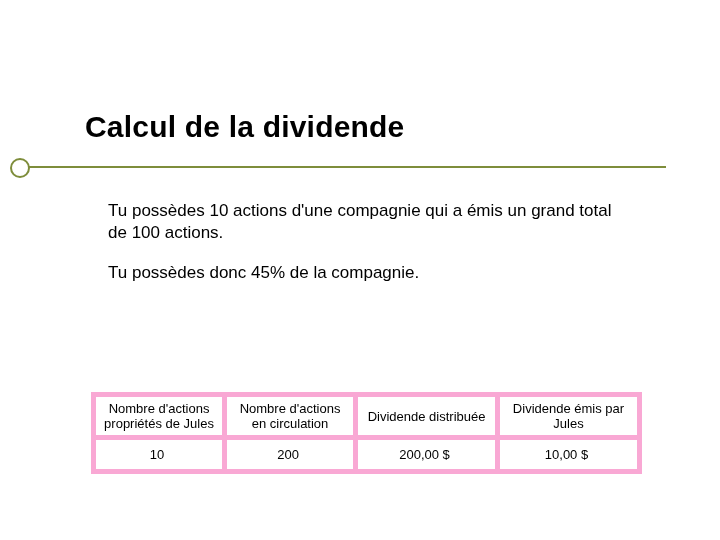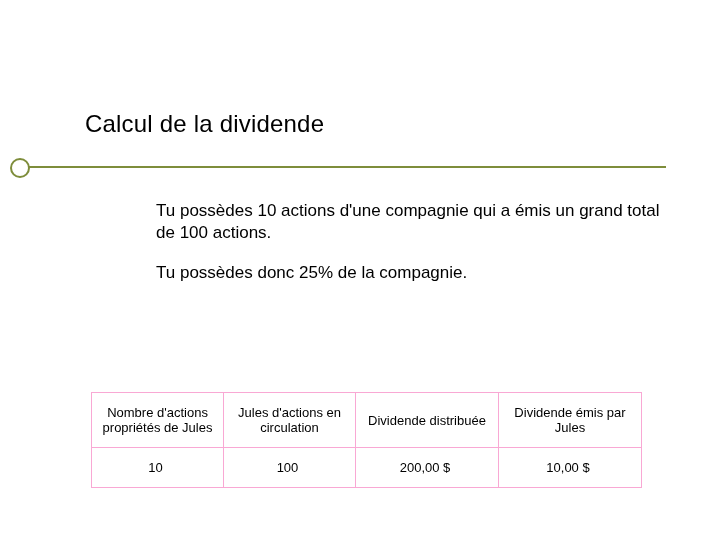--- a/index.html
+++ b/index.html
@@ -14,22 +14,22 @@
   .slide {
     position: relative;
     width: 720px;
     height: 540px;
     box-sizing: border-box;
   }
   .title {
     position: absolute;
     left: 85px;
     top: 110px;
-    font-size: 24px;
-    font-weight: normal;
+    font-size: 30px;
+    font-weight: bold;
     letter-spacing: 0.2px;
   }
   .title-rule {
     position: absolute;
     left: 18px;
     top: 166px;
     width: 648px;
     height: 0;
     border-top: 2px solid #7e8d3b;
   }
@@ -41,43 +41,42 @@
     height: 16px;
     border: 2px solid #7e8d3b;
     border-radius: 50%;
     background: #ffffff;
   }
   .body {
     position: absolute;
     left: 108px;
     top: 200px;
     width: 520px;
-    margin-left: 48px;
   }
   .para {
     font-size: 17px;
     line-height: 1.28;
     margin: 0 0 18px 0;
   }
   .table-wrap {
     position: absolute;
     left: 91px;
     top: 392px;
     width: 551px;
   }
   table.div-table {
     border-collapse: collapse;
     width: 100%;
     table-layout: fixed;
   }
   table.div-table th,
   table.div-table td {
-    border: 1px solid #f9a8d4;
+    border: 5px solid #f9a8d4;
     font-size: 13px;
-    padding: 12px 6px;
+    padding: 4px 6px;
     vertical-align: middle;
     height: 34px;
     box-sizing: border-box;
     font-weight: normal;
     text-align: center;
   }
   table.div-table td.num {
     text-align: center;
     padding-right: 10px;
   }
@@ -90,41 +89,41 @@
 <body>
 
 <div class="slide">
 
   <div class="title">Calcul de la dividende</div>
   <div class="title-rule"></div>
   <div class="title-dot"></div>
 
   <div class="body">
     <p class="para">Tu possèdes 10 actions d'une compagnie qui a émis un grand total de 100 actions.</p>
-    <p class="para">Tu  possèdes donc 25% de la compagnie.</p>
+    <p class="para">Tu  possèdes donc 45% de la compagnie.</p>
   </div>
 
   <div class="table-wrap">
     <table class="div-table">
       <colgroup>
         <col class="col0">
           <col class="col1">
           <col class="col2">
           <col class="col3">
       </colgroup>
       <tbody>
           <tr>
         <th>Nombre d'actions propriétés de Jules</th>
-        <th>Jules d'actions en circulation</th>
+        <th>Nombre d'actions en circulation</th>
         <th>Dividende distribuée</th>
         <th>Dividende émis par Jules</th>
       </tr>
       <tr>
         <td class="num">10</td>
-        <td class="num">100</td>
+        <td class="num">200</td>
         <td class="num">200,00  $</td>
         <td class="num">10,00  $</td>
       </tr>
     </tbody>
       </table>
   </div>
 
 </div>
 
 </body></html>

